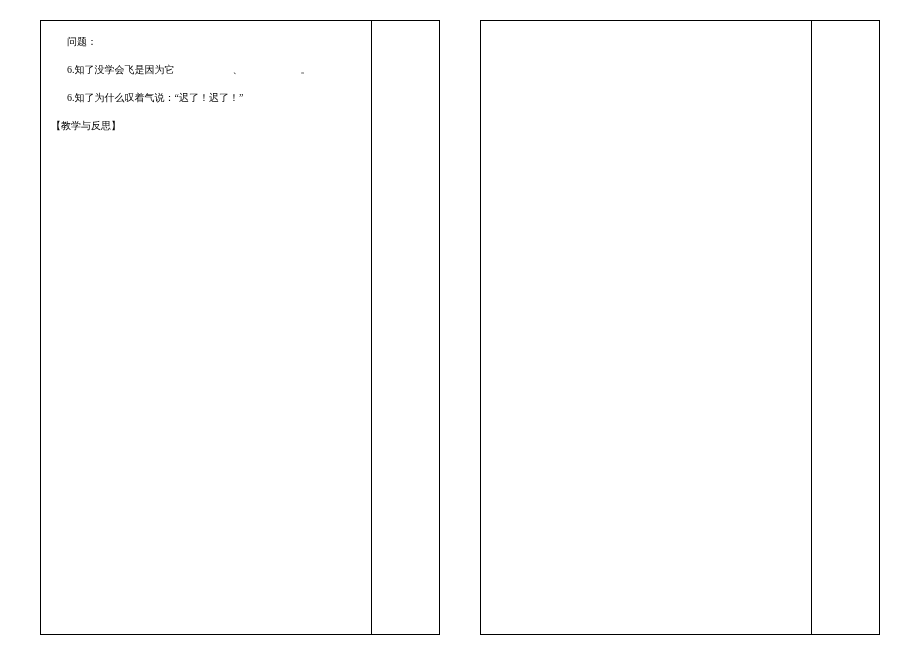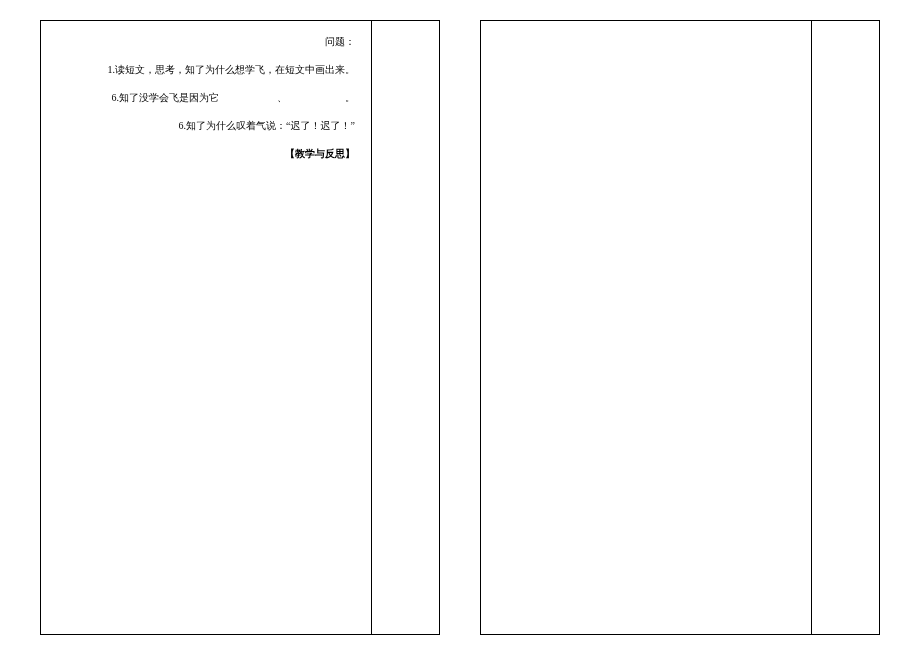--- a/index.html
+++ b/index.html
@@ -36,40 +36,37 @@
   .page-left .vline { left: 330px; }
   .page-right .vline { left: 330px; }
   .content {
     padding: 14px 16px 0 26px;
     line-height: 1.4;
     width: 330px;
   }
   .line {
     margin-bottom: 14px;
     white-space: nowrap;
-    text-align: right;
   }
   .section-head {
     margin-left: -16px;
     margin-top: 8px;
-    font-weight: bold;
   }
   .blank {
     display: inline-block;
     min-width: 58px;
   }
 </style>
 </head>
 <body>
 
 <div class="page page-left">
   <div class="vline"></div>
   <div class="content">
     <div class="line">问题：</div>
-    <div class="line">1.读短文，思考，知了为什么想学飞，在短文中画出来。</div>
     <div class="line">
       <span>6.知了没学会飞是因为它</span><span class="blank"></span><span>、</span><span class="blank"></span><span>。</span>
     </div>
     <div class="line">6.知了为什么叹着气说：“迟了！迟了！”</div>
     <div class="line section-head">【教学与反思】</div>
   </div>
 </div>
 
 <div class="page page-right">
   <div class="vline"></div>

